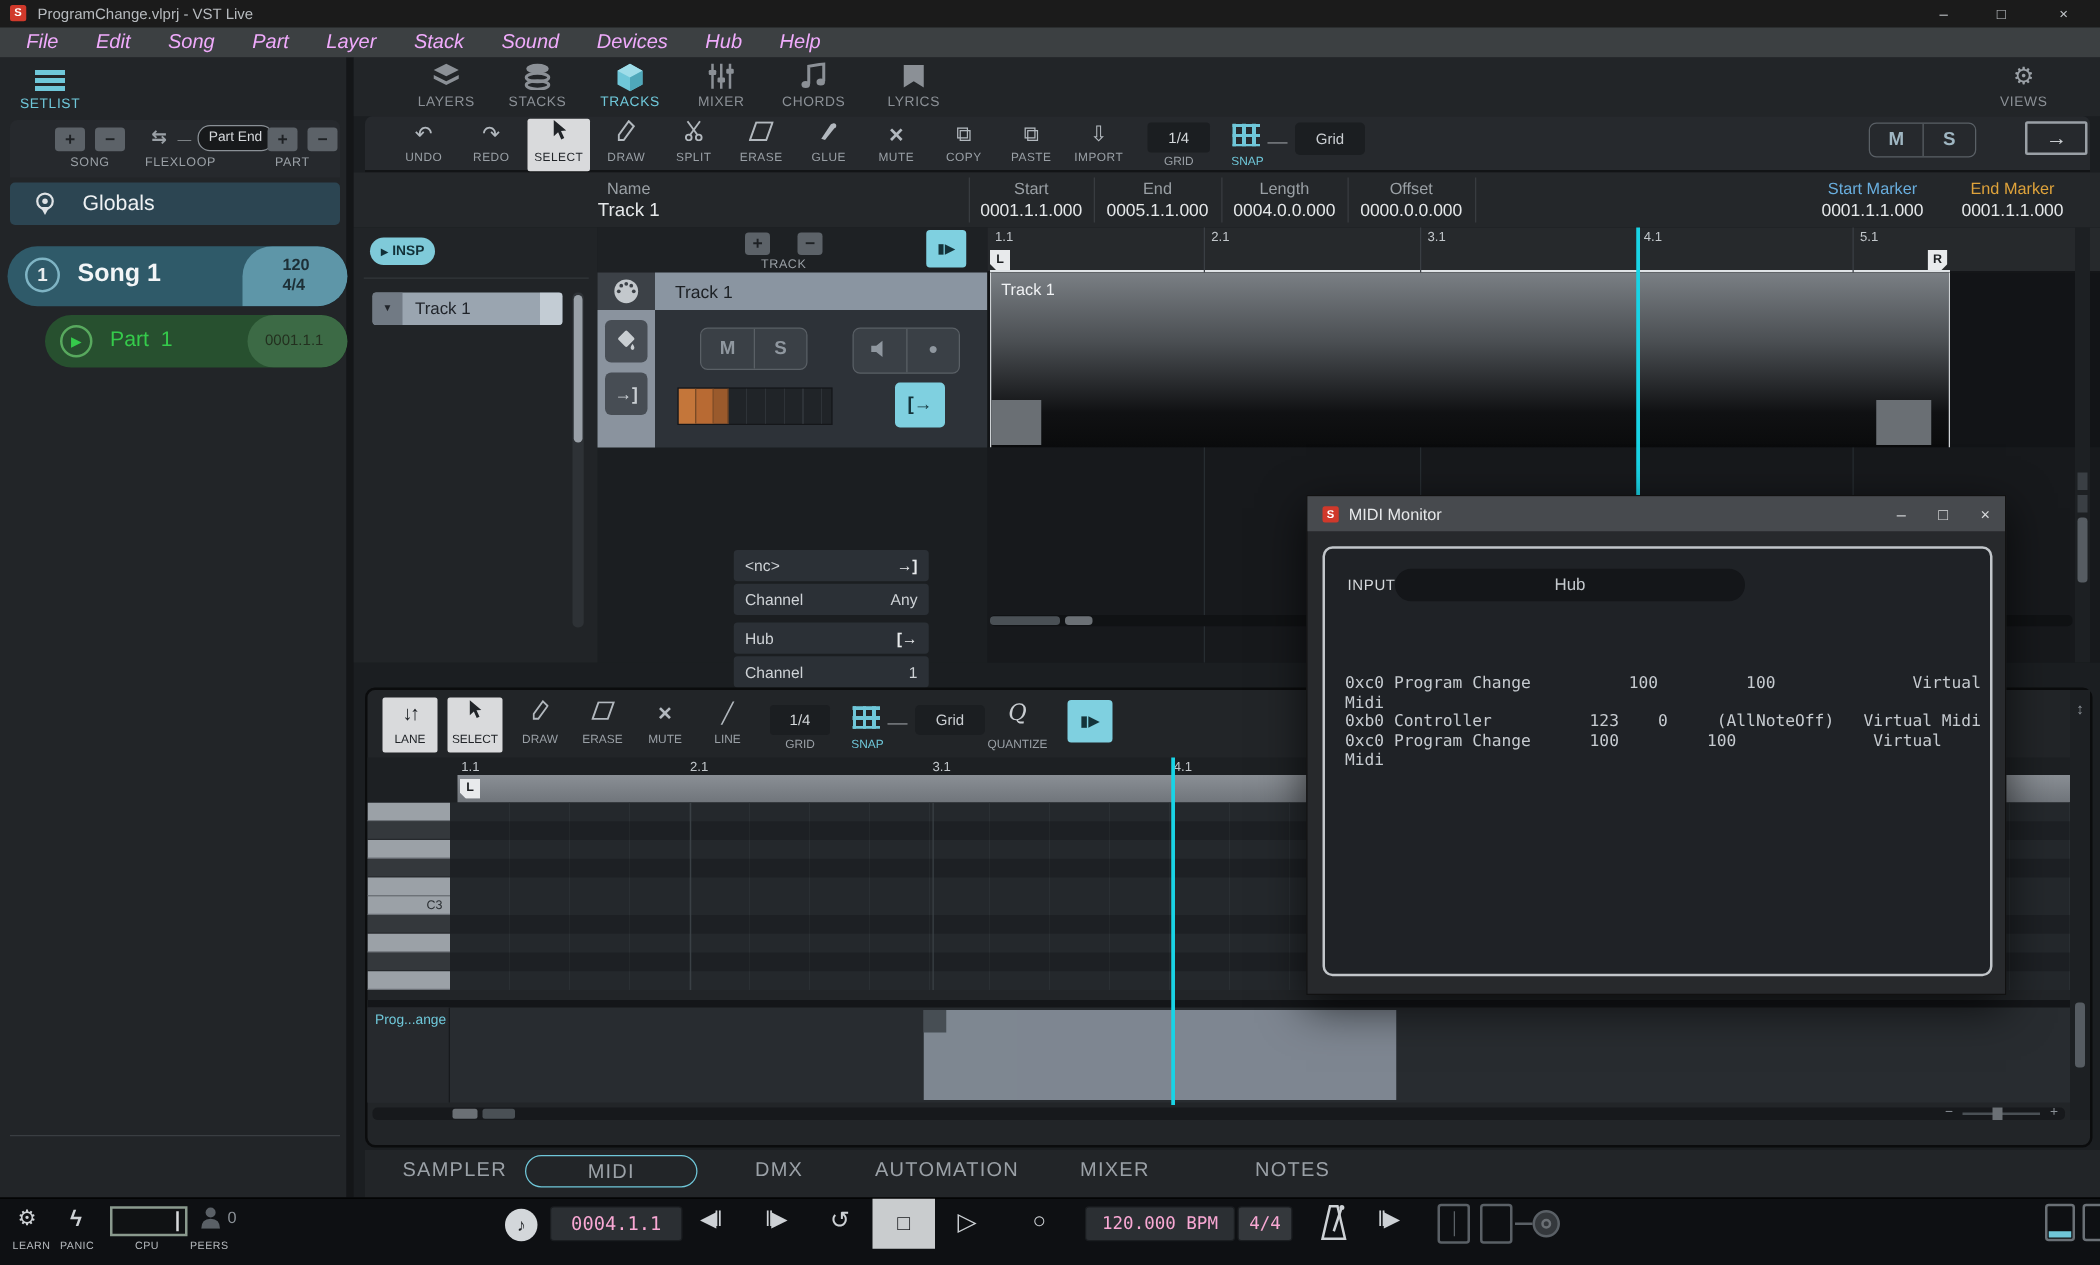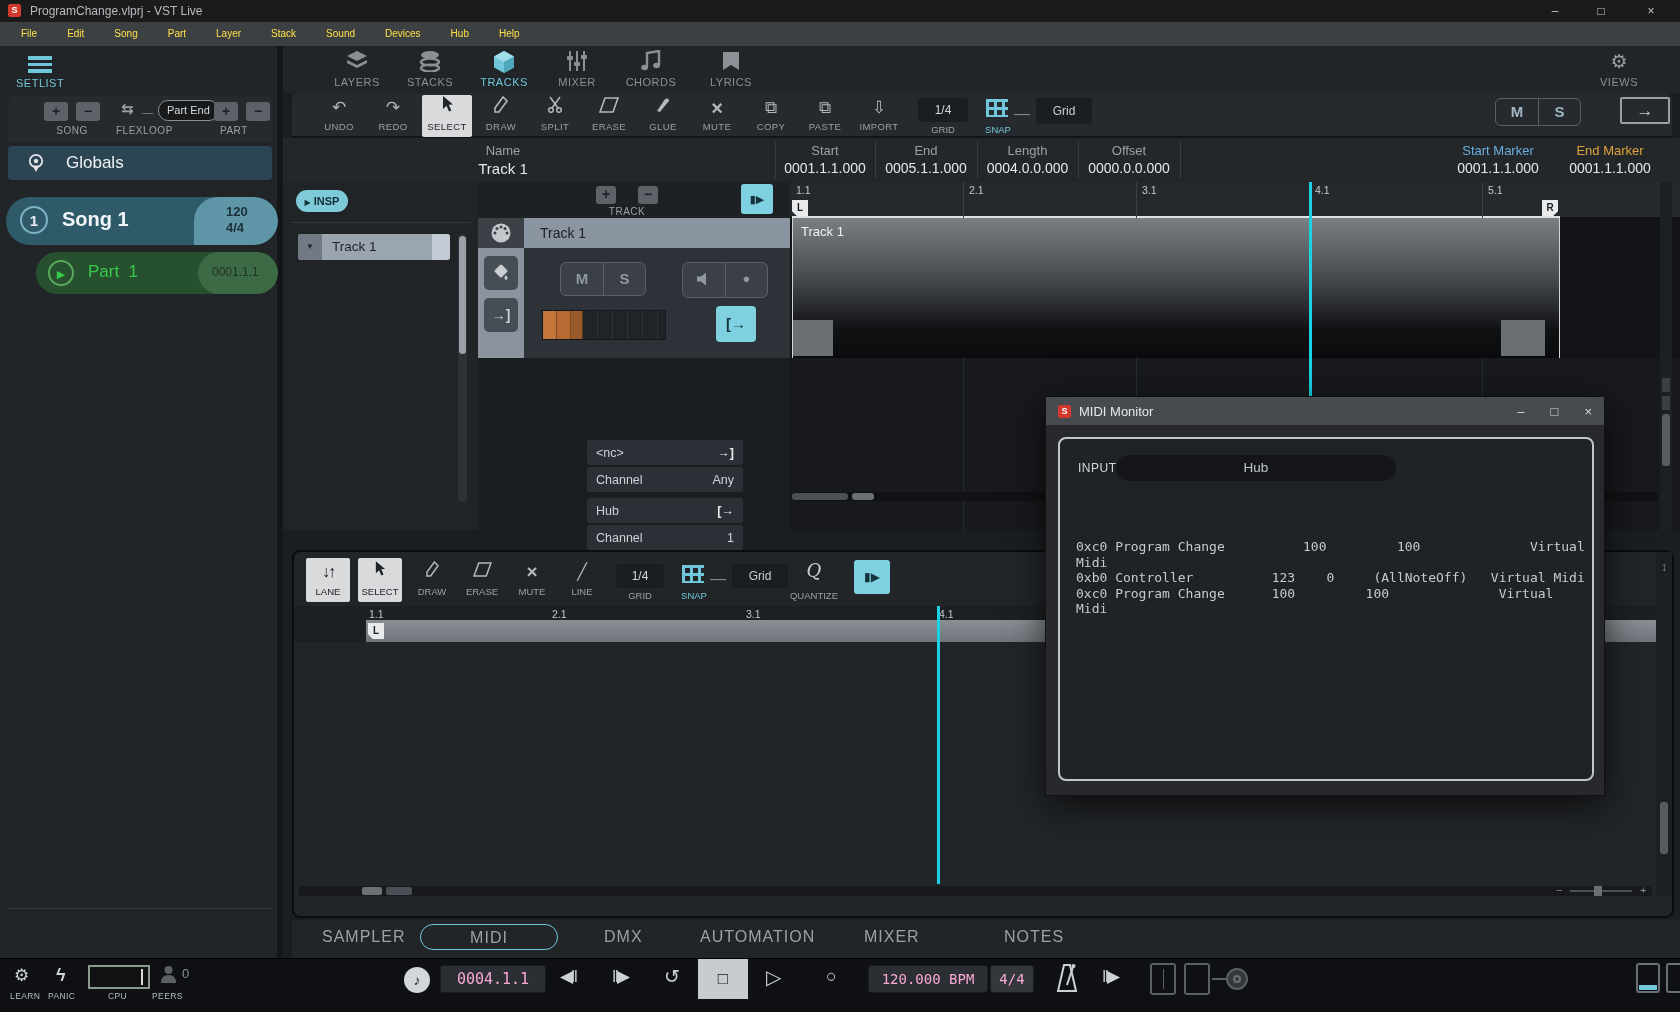--- a/index.html
+++ b/index.html
@@ -10,21 +10,21 @@
   .abs{position:absolute;}
   .mono{font-family:"DejaVu Sans Mono","Liberation Mono",monospace;}
   .cyan{color:#6fc7d9;}
   
   #titlebar{left:0;top:0;width:1680px;height:22px;background:#1b1b1b;}
   .sb-logo{width:13px;height:13px;background:#d0392b;border-radius:2px;color:#fff;
            font-size:9px;font-weight:bold;text-align:center;line-height:13px;}
   #titlebar .t-title{color:#b6babe;font-size:12px;line-height:22px;}
   .wbtn{width:30px;text-align:center;color:#c2c6ca;font-size:12px;line-height:22px;}
   #menubar{left:0;top:22px;width:1680px;height:24px;background:#3c4042;display:flex;align-items:center;padding-left:8px;gap:4px;}
-  .menu-item{padding:0 13px;font-size:10px;color:#fde047;line-height:24px;}
+  .menu-item{padding:0 13px;font-size:16px;color:#f0abfc;line-height:24px;font-style:italic;}
   
   #sidebar{left:0;top:46px;width:283px;height:912px;background:#222528;border-right:6px solid #141618;}
   .setlist-icon{width:24px;height:17px;background:repeating-linear-gradient(#6fc7d9 0 4px,transparent 4px 6.5px);}
   .sbtn{width:24px;height:19px;background:#5c6268;border-radius:3px;color:#1e2124;font-weight:bold;
         font-size:14px;text-align:center;line-height:18px;}
   .side-pill-label{font-size:10px;color:#9aa0a6;letter-spacing:.5px;}
   #globals{left:8px;top:100px;width:264px;height:34px;background:#2c4552;border-radius:4px;display:flex;align-items:center;}
   #song-item{left:6px;top:151px;width:272px;height:48px;background:#2f5a69;border-radius:24px;overflow:hidden;}
   #song-item .right{position:absolute;right:0;top:0;width:84px;height:48px;background:#5e96a8;border-radius:24px 24px 24px 0;}
   #part-item{left:36px;top:206px;width:242px;height:42px;background:#27502f;border-radius:21px;overflow:hidden;}
@@ -530,21 +530,53 @@
 
     <div class="abs" style="left:0;top:54px;width:1362px;height:36px;background:#1d2023;">
       <span class="tick-lb" style="left:75px;">1.1</span>
       <span class="tick-lb" style="left:258px;">2.1</span>
       <span class="tick-lb" style="left:452px;">3.1</span>
       <span class="tick-lb" style="left:645px;">4.1</span>
       <div class="abs" style="left:72px;top:14px;width:1290px;height:22px;background:linear-gradient(180deg,#8a8f95,#70757b);"></div>
       <div class="flag l" style="left:74px;top:17px;">L</div>
     </div>
 
-
+    <div class="abs" style="left:0;top:90px;width:1362px;height:150px;background:#24282c;overflow:hidden;">
+      <div class="abs" style="left:66px;top:0;width:1296px;height:150px;
+           background:repeating-linear-gradient(90deg,transparent 0 47px,#2b3034 47px 48px);"></div>
+      <div class="abs" style="left:66px;top:15px;width:1296px;height:15px;background:rgba(0,0,0,.18);"></div>
+      <div class="abs" style="left:66px;top:45px;width:1296px;height:15px;background:rgba(0,0,0,.18);"></div>
+      <div class="abs" style="left:66px;top:90px;width:1296px;height:15px;background:rgba(0,0,0,.18);"></div>
+      <div class="abs" style="left:66px;top:120px;width:1296px;height:15px;background:rgba(0,0,0,.18);"></div>
+      <div class="vline" style="left:258px;top:0;height:150px;background:#3a4045;"></div>
+      <div class="vline" style="left:452px;top:0;height:150px;background:#3a4045;"></div>
+      <div class="vline" style="left:645px;top:0;height:150px;background:#3a4045;"></div>
+
+      <div class="key-row key-w" style="top:0;"></div>
+      <div class="key-row key-b" style="top:15px;"></div>
+      <div class="key-row key-w" style="top:30px;"></div>
+      <div class="key-row key-b" style="top:45px;"></div>
+      <div class="key-row key-w" style="top:60px;"></div>
+      <div class="key-row key-w" style="top:75px;">
+        <div style="text-align:right;padding:2px 6px 0 0;font-size:10px;color:#2a2e32;">C3</div>
+      </div>
+      <div class="key-row key-b" style="top:90px;"></div>
+      <div class="key-row key-w" style="top:105px;"></div>
+      <div class="key-row key-b" style="top:120px;"></div>
+      <div class="key-row key-w" style="top:135px;"></div>
+    </div>
+
+    <div class="abs" style="left:0;top:248px;width:1362px;height:82px;background:#282c30;border-top:6px solid #141619;">
+      <div class="abs" style="left:0;top:0;width:66px;height:76px;background:#26292d;border-right:1px solid #17191c;">
+        <div style="padding:4px 0 0 6px;font-size:11px;color:#6fc7d9;">Prog...ange</div>
+      </div>
+      <div class="abs" style="left:445px;top:2px;width:378px;height:72px;background:#8d97a2;opacity:.85;">
+        <div style="position:absolute;left:0;top:0;width:18px;height:18px;background:#4d545b;"></div>
+      </div>
+    </div>
 
     <div class="abs" style="left:4px;top:334px;width:1354px;height:10px;background:#17191c;border-radius:4px;">
       <div style="position:absolute;left:64px;top:1px;width:20px;height:8px;background:#6b7075;border-radius:2px;"></div>
       <div style="position:absolute;left:88px;top:1px;width:26px;height:8px;background:#4a5055;border-radius:2px;"></div>
     </div>
     <div class="abs" style="left:1262px;top:332px;width:96px;height:14px;color:#8a9096;font-size:11px;">
       <span style="position:absolute;left:0;">−</span>
       <span style="position:absolute;left:14px;top:6px;width:62px;border-top:2px solid #4a5055;display:inline-block;"></span>
       <span style="position:absolute;left:38px;top:2px;width:8px;height:10px;background:#6b7075;display:inline-block;"></span>
       <span style="position:absolute;left:84px;">+</span>

